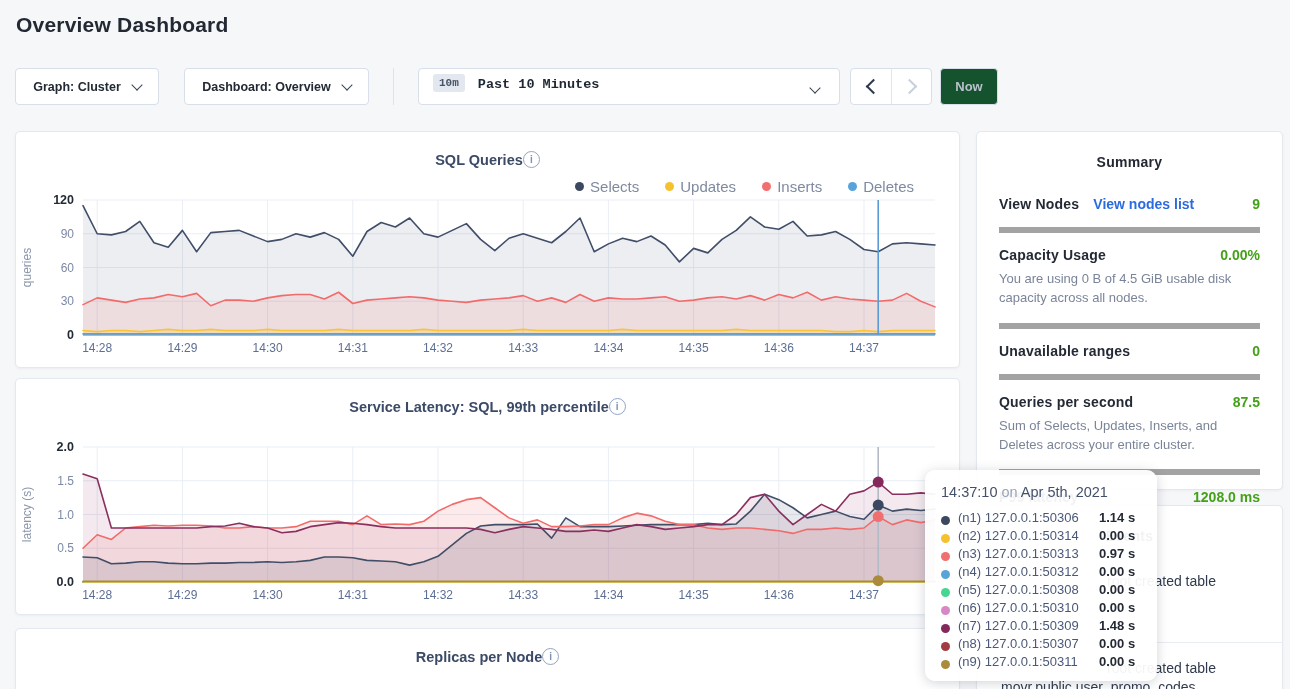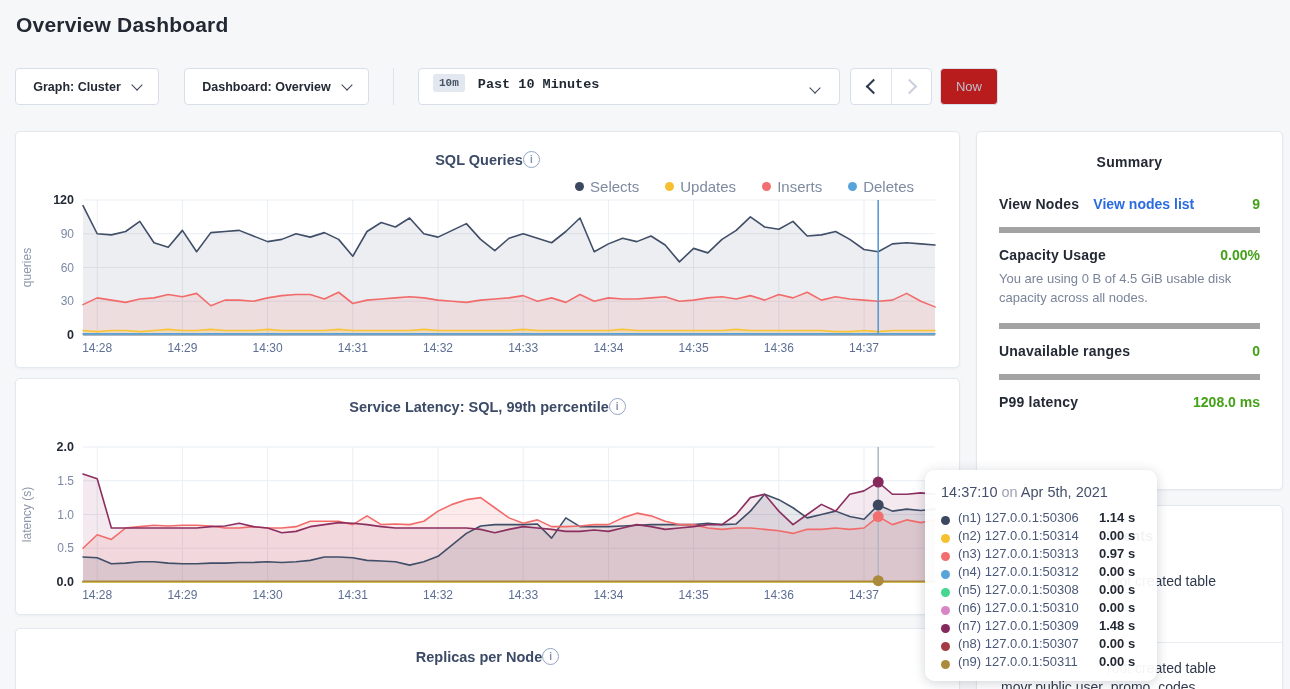--- a/index.html
+++ b/index.html
@@ -14,21 +14,21 @@
   .dd1{width:144px;box-sizing:border-box}.dd2{width:185px;margin-left:25px;box-sizing:border-box}
   .vdiv{width:1px;background:#dde3ec;margin:0 24px}
   .time-selector{width:422px;box-sizing:border-box;display:flex;align-items:flex-end;background:#fff;border:1px solid #d9dfe8;
       border-radius:4px;padding:0 20px 12px 14px;gap:13px;font-family:Liberation Mono, monospace;cursor:pointer}
   .badge{background:#e3e8f0;border-radius:3px;font-size:11px;font-weight:700;color:#475366;padding:3px 6px}
   .time-label{font-size:13.5px;font-weight:700;color:#1f2733}
   .time-selector .chev{margin-left:auto}
   .arrow-group{display:flex;margin-left:10px;background:#fff;border:1px solid #d9dfe8;border-radius:4px}
   .arrow-btn{width:40px;border:none;background:none;display:flex;align-items:center;justify-content:center;cursor:pointer}
   .arrow-btn + .arrow-btn{border-left:1px solid #e1e6ee}
-  .now-btn{width:58px;margin-left:8px;background:#b91c1c;border:1px solid #d9dfe8;border-radius:4px;font-weight:400;
+  .now-btn{width:58px;margin-left:8px;background:#14532d;border:1px solid #d9dfe8;border-radius:4px;font-weight:700;
       font-size:13px;color:#b9c1cd;font-family:inherit;cursor:default}
   .chev{width:7px;height:7px;border-right:1.8px solid #3a4355;border-bottom:1.8px solid #3a4355;display:inline-block}
   .chev.down{transform:rotate(45deg);margin-top:-4px}
   .chev.left{transform:rotate(135deg);border-color:#2e3850;width:9px;height:9px;border-width:2.2px;margin-left:5px}
   .chev.right{transform:rotate(-45deg);border-color:#c9d0db;width:9px;height:9px;border-width:2.2px;margin-right:5px}
 
   
   .layout{position:absolute;left:15px;top:131px;display:flex;gap:16px}
   .col-left{width:945px}
   .col-right{width:307px}
@@ -260,20 +260,27 @@
         <div class="head">
           <span class="slabel">Capacity Usage</span>
           <span class="sval">0.00%</span>
         </div>
         <p class="sdesc">You are using 0 B of 4.5 GiB usable disk capacity across all nodes.</p>
       </div>
       <div class="srow">
         <span class="slabel">Unavailable ranges</span>
         <span class="sval">0</span>
       </div>
+      <div class="srow block">
+        <div class="head">
+          <span class="slabel">Queries per second</span>
+          <span class="sval">87.5</span>
+        </div>
+        <p class="sdesc">Sum of Selects, Updates, Inserts, and Deletes across your entire cluster.</p>
+      </div>
       <div class="srow">
         <span class="slabel">P99 latency</span>
         <span class="sval">1208.0 ms</span>
       </div>
     </div>
 
     <div class="panel events">
       <div class="panel-head">Events</div>
       <div class="event-item first">
         <div class="ev-line ev-indent">root created table</div>

